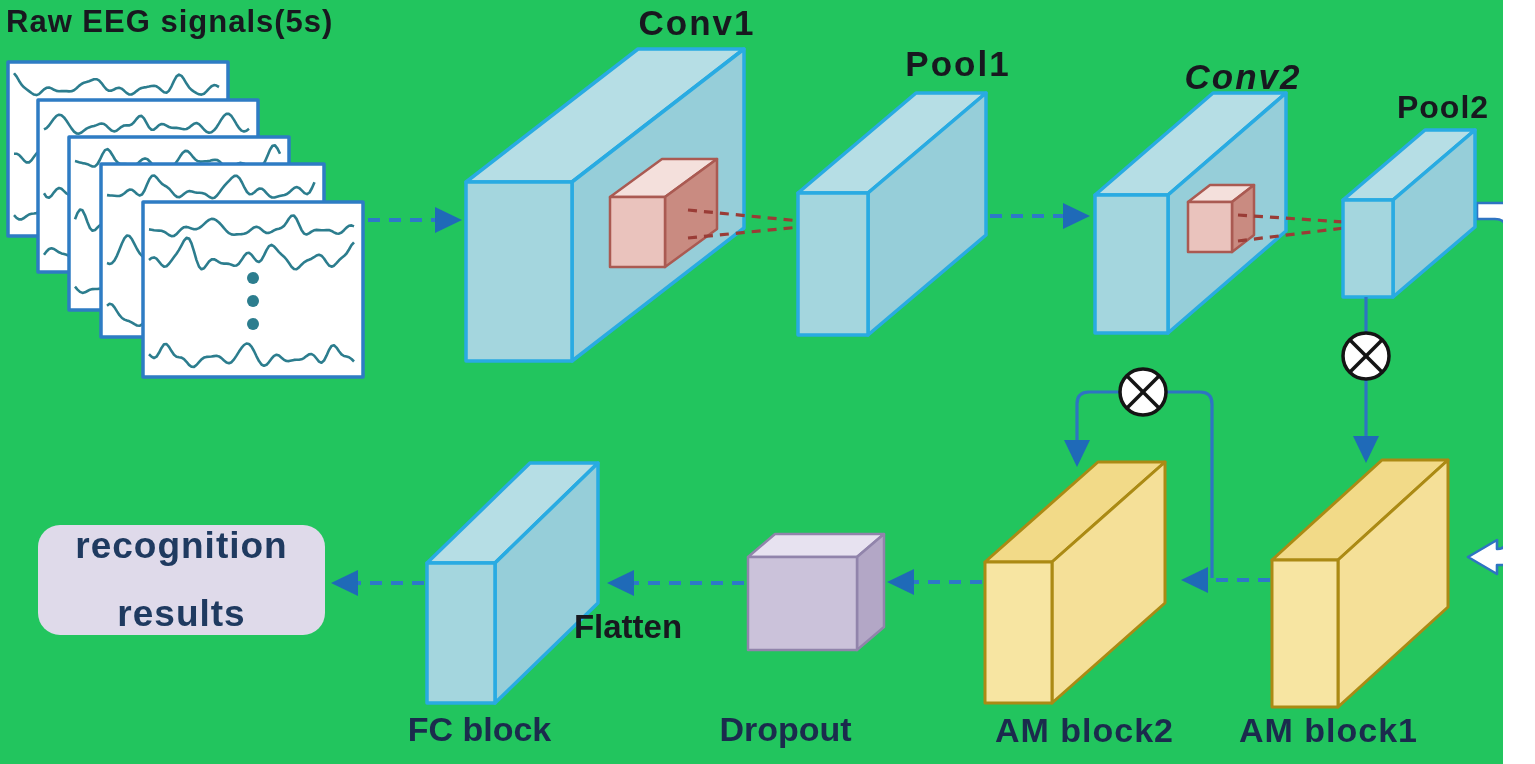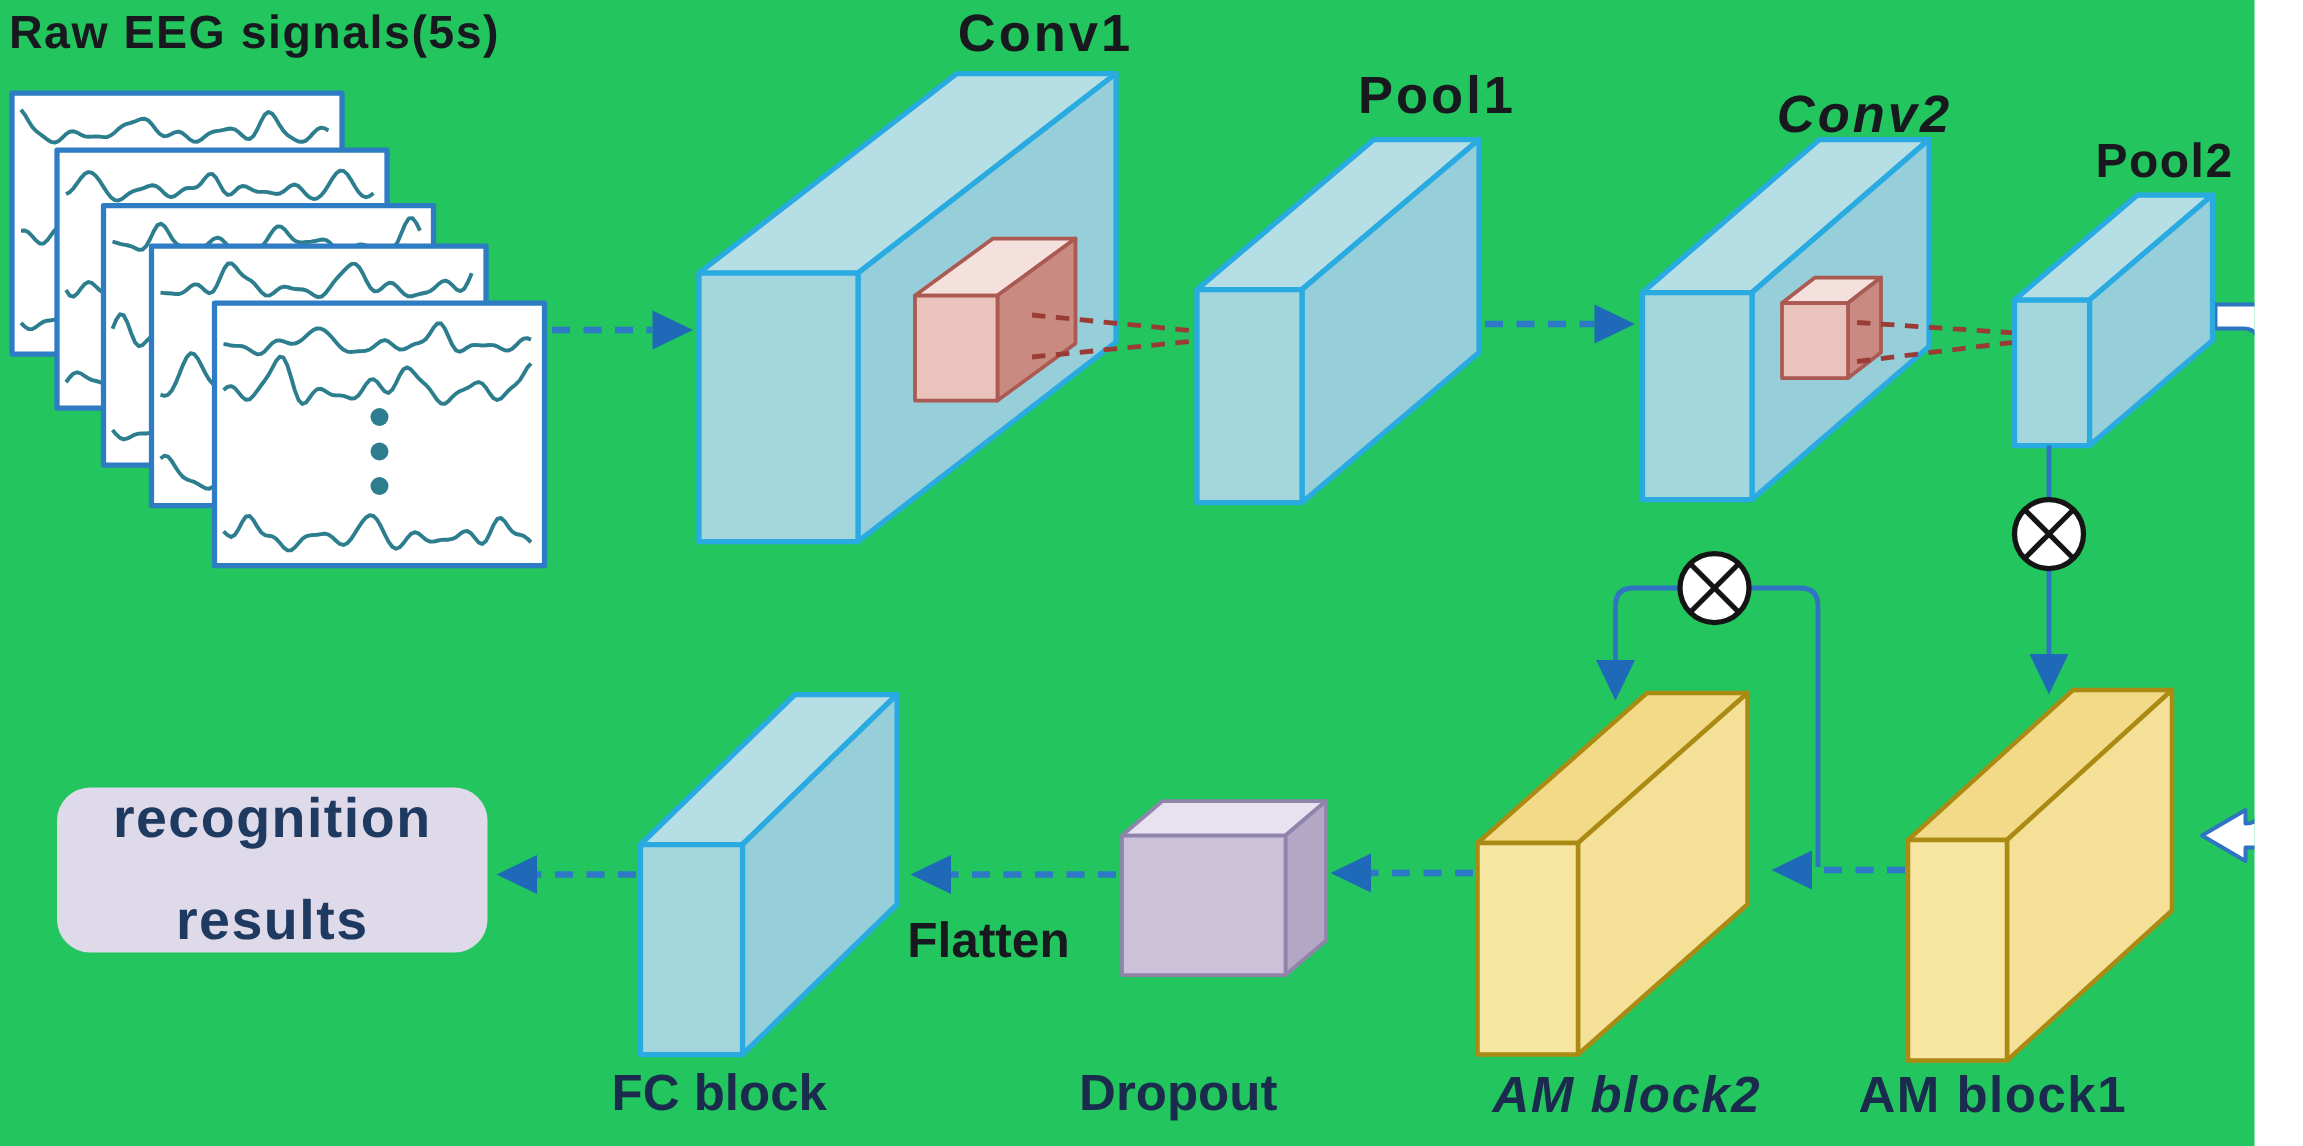--- a/index.html
+++ b/index.html
@@ -151,24 +151,24 @@
       </g>
   </svg>
 
   <div class="lbl" style="left:6px;top:4px;font-size:31px;letter-spacing:1px;">Raw EEG signals(5s)</div>
 
   <div class="lbl" style="left:617px;top:3px;width:160px;font-size:35px;letter-spacing:2px;">Conv1</div>
   <div class="lbl" style="left:878px;top:44px;width:160px;font-size:35px;letter-spacing:2px;">Pool1</div>
   <div class="lbl" style="left:1163px;top:57px;width:160px;font-size:35px;letter-spacing:2px;font-style:italic;">Conv2</div>
   <div class="lbl" style="left:1383px;top:89px;width:120px;font-size:32px;letter-spacing:1px;">Pool2</div>
 
-  <div class="lbl" style="left:589px;top:608px;width:140px;font-size:33px;">Flatten</div>
+  <div class="lbl" style="left:558px;top:608px;width:140px;font-size:33px;">Flatten</div>
 
   <div class="lbl lbl-navy" style="left:392px;top:710px;width:175px;font-size:34px;">FC block</div>
   <div class="lbl lbl-navy" style="left:698px;top:710px;width:175px;font-size:34px;">Dropout</div>
-  <div class="lbl lbl-navy" style="left:972px;top:711px;width:225px;font-size:34px;letter-spacing:1px;font-style:italic;">AM block2</div>
+  <div class="lbl lbl-navy" style="left:972px;top:711px;width:225px;font-size:34px;letter-spacing:1px;">AM block2</div>
   <div class="lbl lbl-navy" style="left:1216px;top:711px;width:225px;font-size:34px;letter-spacing:1px;">AM block1</div>
 
   <div id="results-box">
     <div>recognition</div>
     <div>results</div>
   </div>
 </div>
 
 </body></html>

